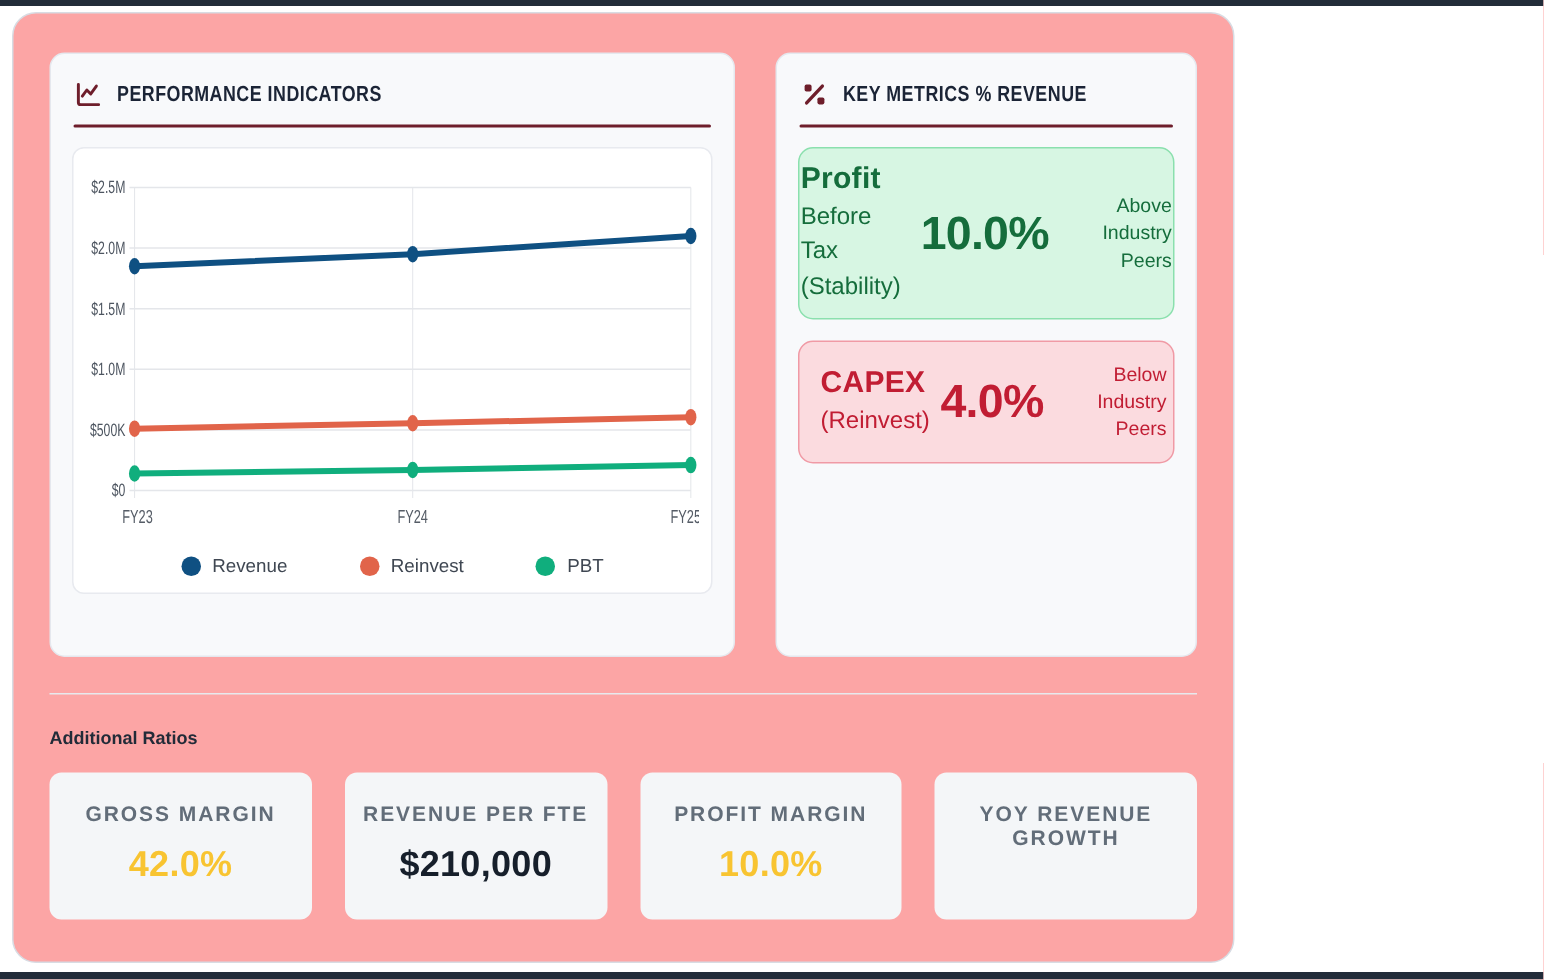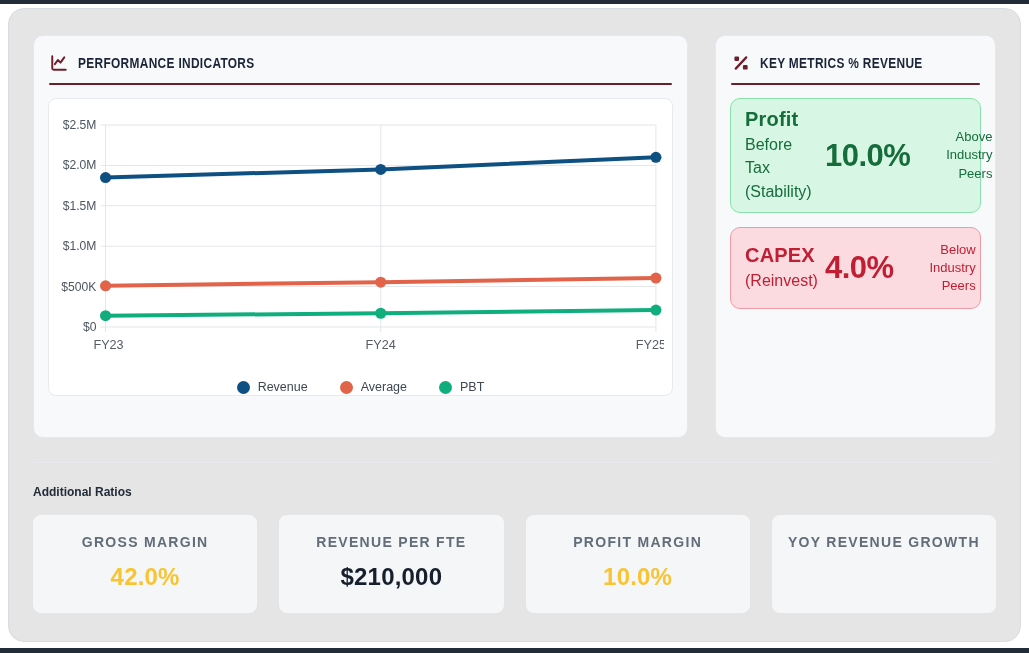--- a/index.html
+++ b/index.html
@@ -6,22 +6,22 @@
   html,body { width:1029px; height:653px; overflow:hidden; }
   body {
     font-family: "Liberation Sans", "DejaVu Sans", sans-serif;
     background:#ffffff; position:relative; color:#1b2436;
   }
   .strip { position:absolute; left:0; right:0; background:#222c39; }
   .strip.top { top:0; height:4px; }
   .strip.bottom { bottom:0; height:5px; }
 
   .frame {
-    position:absolute; top:8px; left:8px; width:1013px; height:634px;
-    background:#e5e5e5; border:1px solid #d8dce3; border-radius:16px;
+    position:absolute; top:8px; left:8px; width:815px; height:634px;
+    background:#fca5a5; border:1px solid #d8dce3; border-radius:16px;
     padding:26px 24px 0 24px;
   }
 
   .row-top { display:flex; gap:27px; }
 
   .panel {
     background:#f8f9fb; border:1px solid #e5e8ee; border-radius:10px;
     padding:13px 14px; height:403px;
   }
   .panel.left  { flex:1; }
@@ -33,31 +33,31 @@
     display:inline-block; transform:scaleX(.82); transform-origin:left center; white-space:nowrap;
   }
   .hdr-icon { width:18px; height:18px; flex:0 0 18px; }
   .header-rule { height:2px; background:#6e1e2b; border-radius:1px; margin:0 1px 13px 1px; }
 
   
   .chart-card {
     background:#fff; border:1px solid #e8eaef; border-radius:8px;
     height:298px; padding:12px 8px 6px 8px;
   }
-  .legend { display:flex; justify-content:center; align-items:center; gap:32px; margin-top:15px; }
+  .legend { display:flex; justify-content:center; align-items:center; gap:48px; margin-top:4px; }
   .legend-item { display:flex; align-items:center; gap:8px; font-size:12.5px; color:#3f4752; }
   .legend-dot { width:13px; height:13px; border-radius:50%; }
 
   
   .metrics-stack { display:flex; flex-direction:column; gap:14px; }
   .metric-card {
     border-radius:10px; border:1.5px solid; display:flex; align-items:center;
     padding:10px 14px;
   }
-  .mc-tall  { height:115px; }
+  .mc-tall  { height:115px;justify-content:center; }
   .mc-mid   { height:94px;  }
   .mc-short { height:82px;  }
   .mc-green { background:#d7f6e3; border-color:#8be0ae; color:#156d3c; }
   .mc-amber { background:#fdf1c9; border-color:#f1d17b; color:#9a3b20; }
   .mc-red   { background:#fbdbdf; border-color:#f09aa5; color:#c11d33;justify-content:space-between; }
   .mc-left  { width:80px; flex:0 0 80px; }
   .mc-title { font-size:20px; font-weight:700; letter-spacing:.2px; margin-bottom:2px; }
   .mc-sub   { font-size:16px; line-height:1.45; max-width:52px; overflow:visible; white-space:normal; }
   .mc-value { flex:1; text-align:center; font-size:31px; font-weight:700; letter-spacing:-.5px; }
   .mc-note  { width:82px; flex:0 0 82px; text-align:right; font-size:13px; line-height:1.4; }
@@ -129,21 +129,21 @@
             <circle cx="320" cy="202.264" r="5.5" fill="#10ae7d"></circle>
             <circle cx="592" cy="199.032" r="5.5" fill="#10ae7d"></circle>
           </svg>
         <div class="legend" id="chart-legend">
             <span class="legend-item">
               <span class="legend-dot" style="background: rgb(15, 80, 130);"></span>
               <span>Revenue</span>
             </span>
             <span class="legend-item">
               <span class="legend-dot" style="background: rgb(225, 100, 74);"></span>
-              <span>Average</span>
+              <span>Reinvest</span>
             </span>
             <span class="legend-item">
               <span class="legend-dot" style="background: rgb(16, 174, 125);"></span>
               <span>PBT</span>
             </span>
           </div>
       </div>
     </div>
 
     <div class="panel right">

